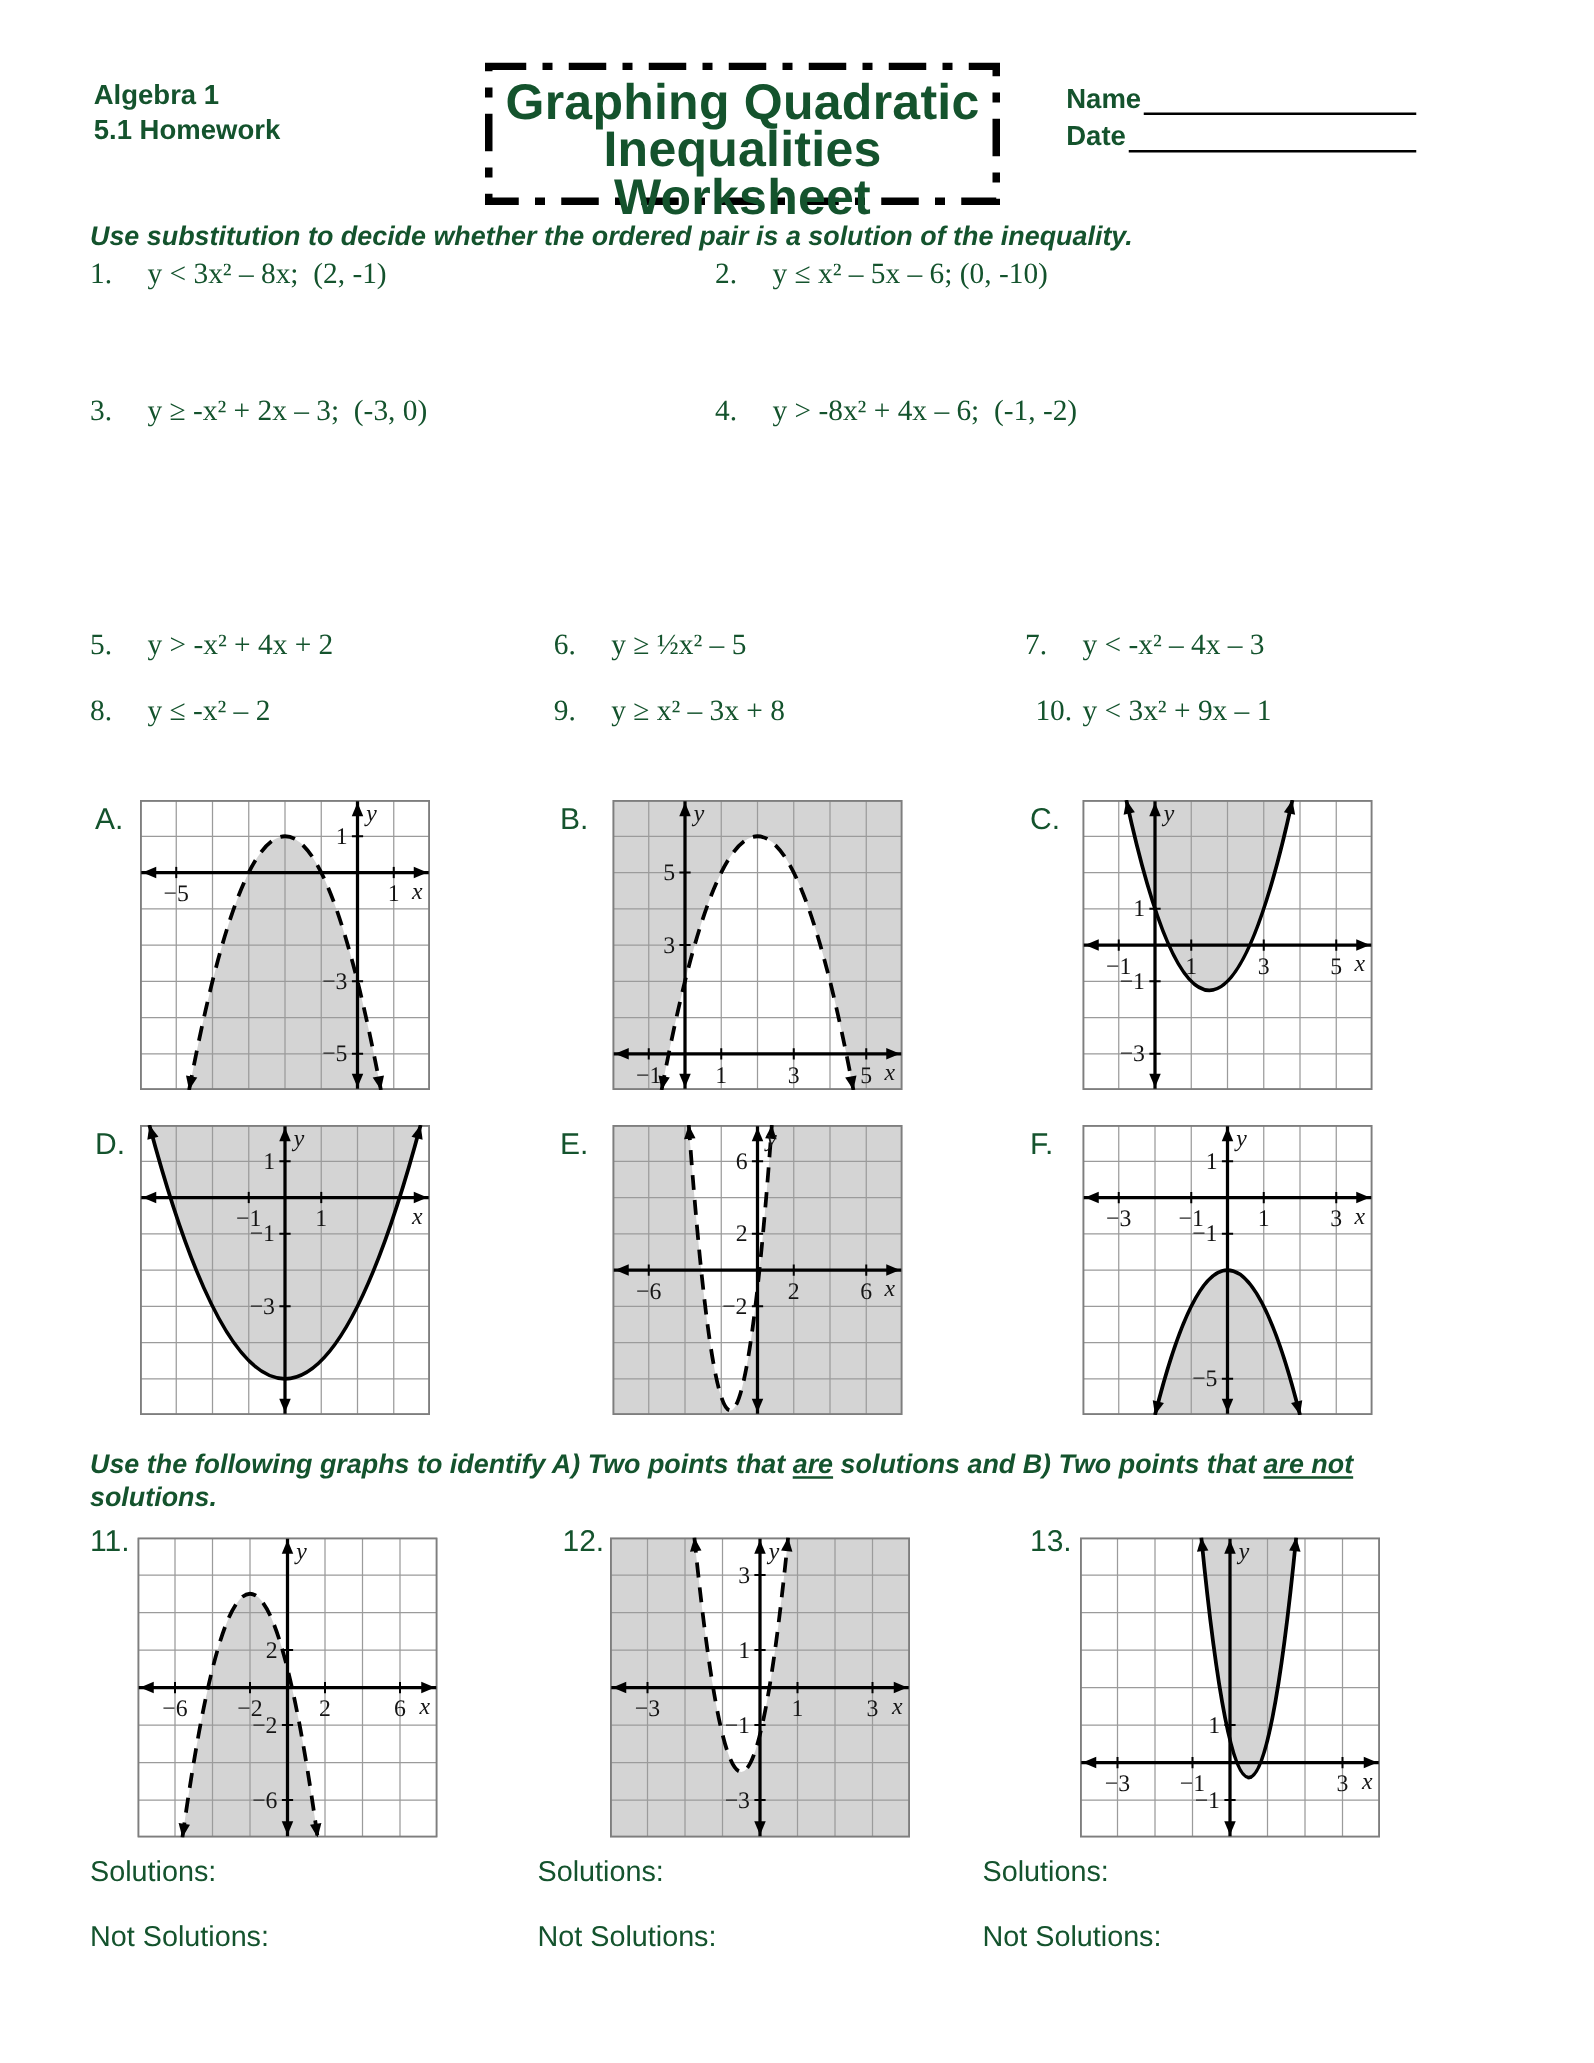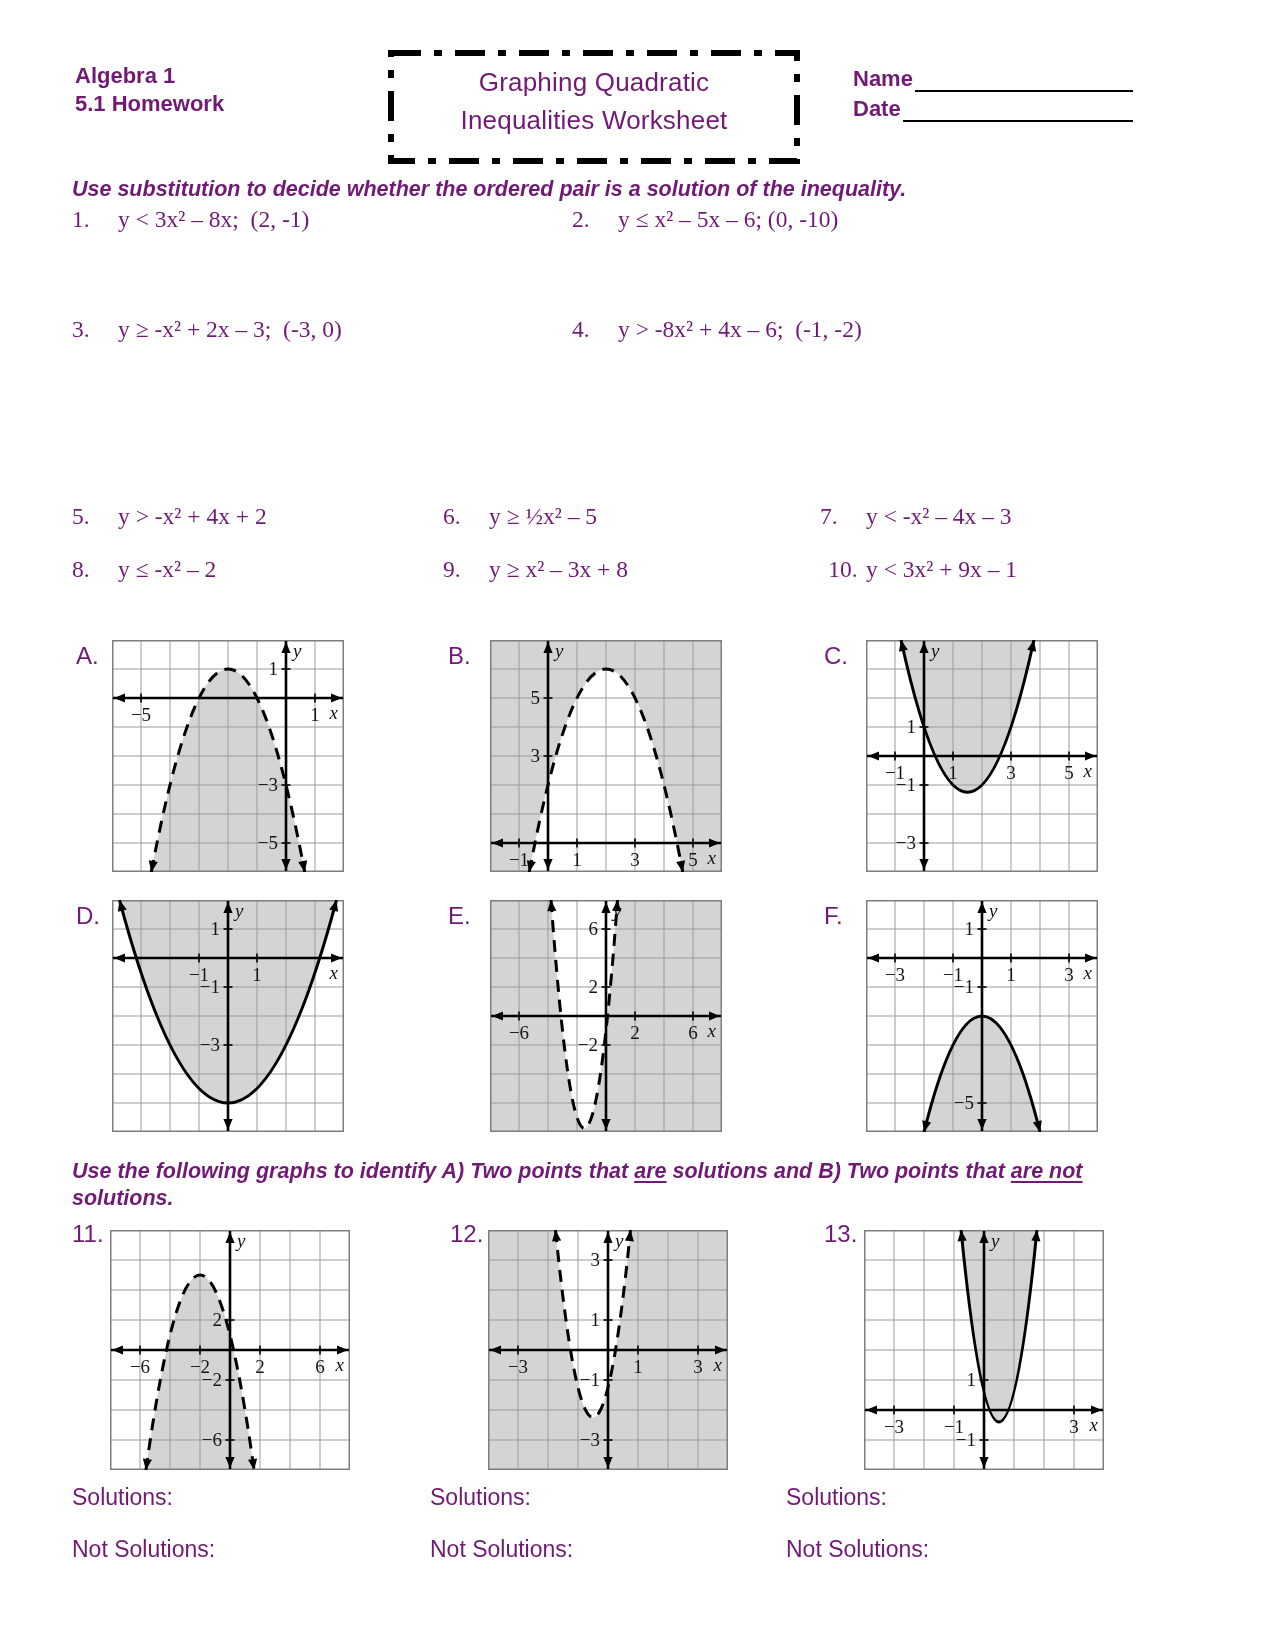--- a/index.html
+++ b/index.html
@@ -1,25 +1,25 @@
 <!DOCTYPE html>
 <html><head>
 <meta charset="utf-8">
 <style>
   html,body { margin:0; padding:0; background:#888; }
   .page {
     position:relative; width:1275px; height:1650px; margin:0 auto;
-    background:#ffffff; font-family:"Liberation Sans", sans-serif; color:#701a75;
+    background:#ffffff; font-family:"Liberation Sans", sans-serif; color:#14532d;
     overflow:hidden;
   }
   .abs { position:absolute; }
   .course { font-weight:bold; font-size:22px; line-height:28px; }
   .titlebox { left:388px; top:50px; width:412px; height:114px; text-align:center; }
   .titlebox svg { position:absolute; left:0; top:0; }
-  .title-text { position:relative; padding-top:13px; font-weight:normal; font-size:26px; line-height:38px; letter-spacing:0.2px; }
+  .title-text { position:relative; padding-top:13px; font-weight:bold; font-size:40px; line-height:38px; letter-spacing:0.2px; }
   .namedate { left:853px; top:62px; width:280px; font-weight:bold; font-size:22px; }
   .nd-row { display:flex; align-items:flex-end; height:30px; }
   .nd-line { flex:1; border-bottom:2px solid #000; height:26px; margin-left:2px; }
   .instruction { font-weight:bold; font-style:italic; font-size:21.5px; line-height:27px; }
   .problem { display:flex; font-family:"Liberation Serif", serif; font-size:23.5px; white-space:pre; }
   .problem .num { width:46px; flex:none; }
   .graph-label { font-size:24px; }
   .sol-label { font-size:23px; text-underline-offset:4px; }
   u { text-decoration:underline; text-underline-offset:3px; }
   svg.plot { display:block; }

